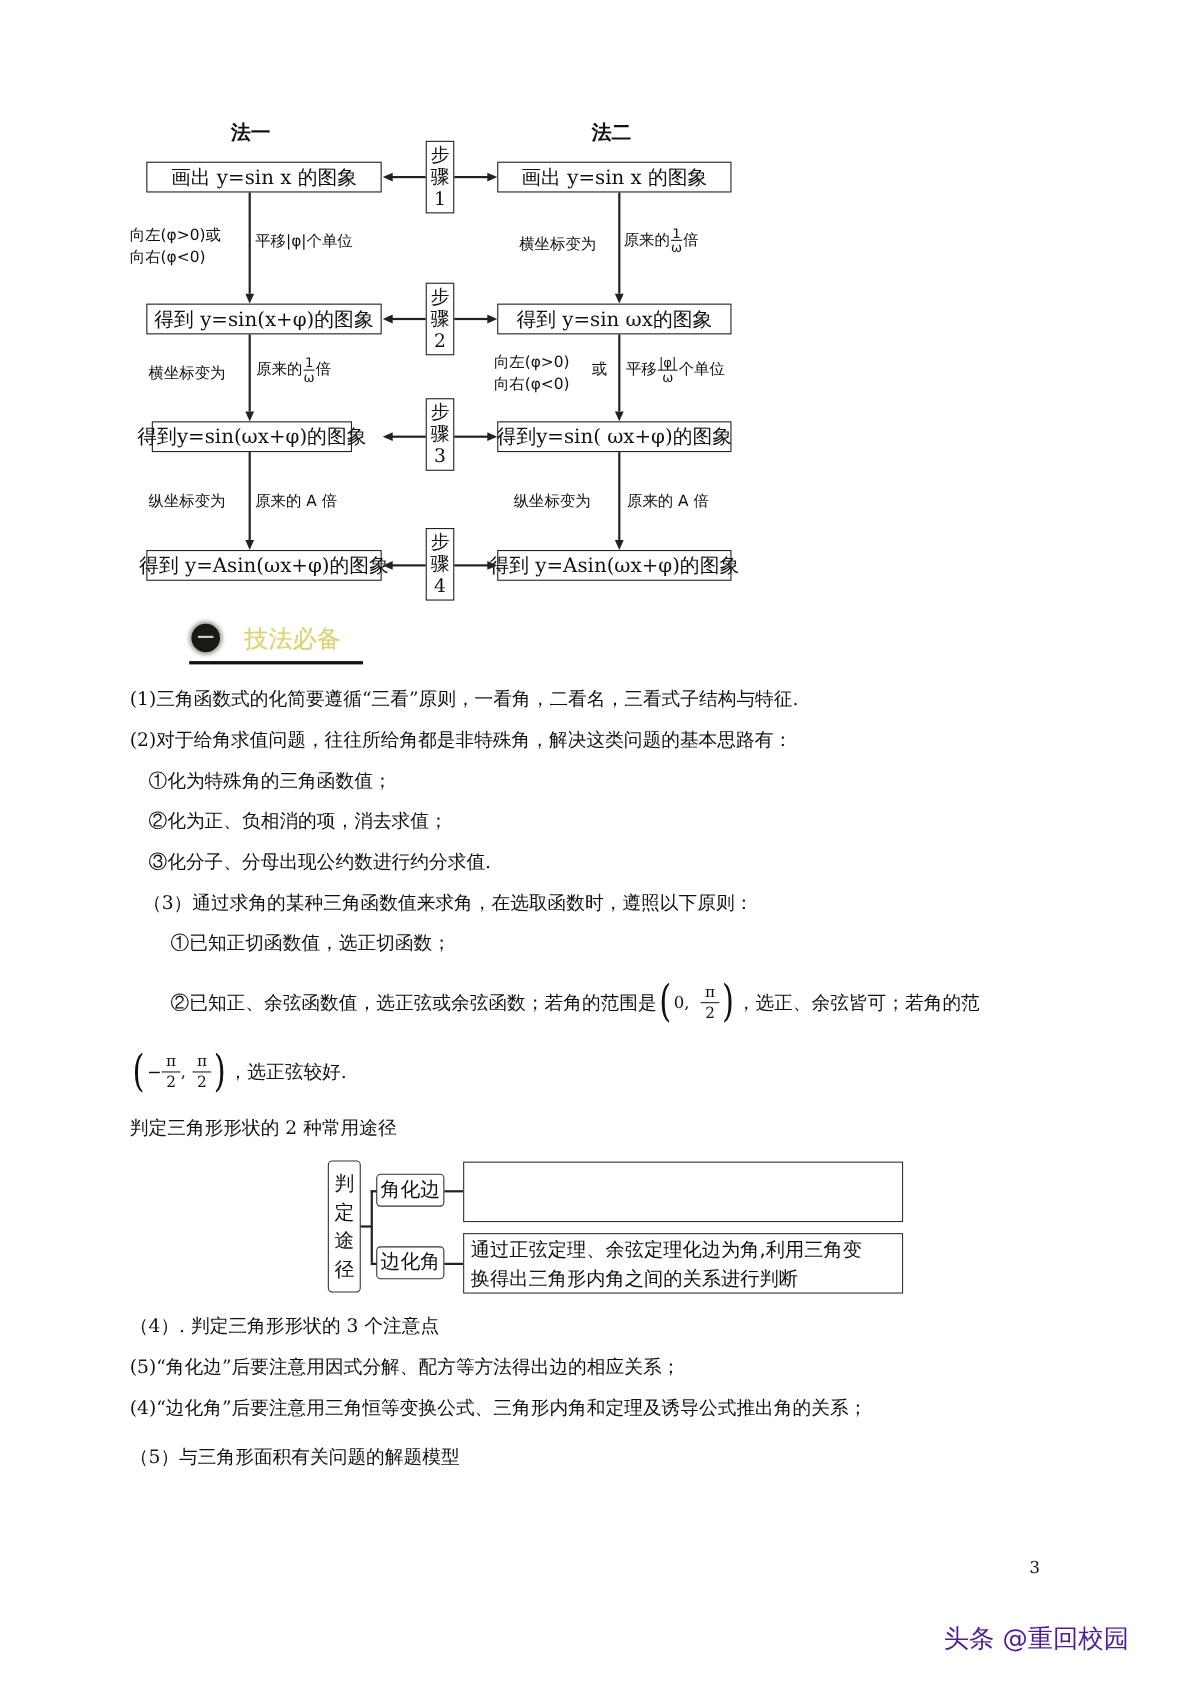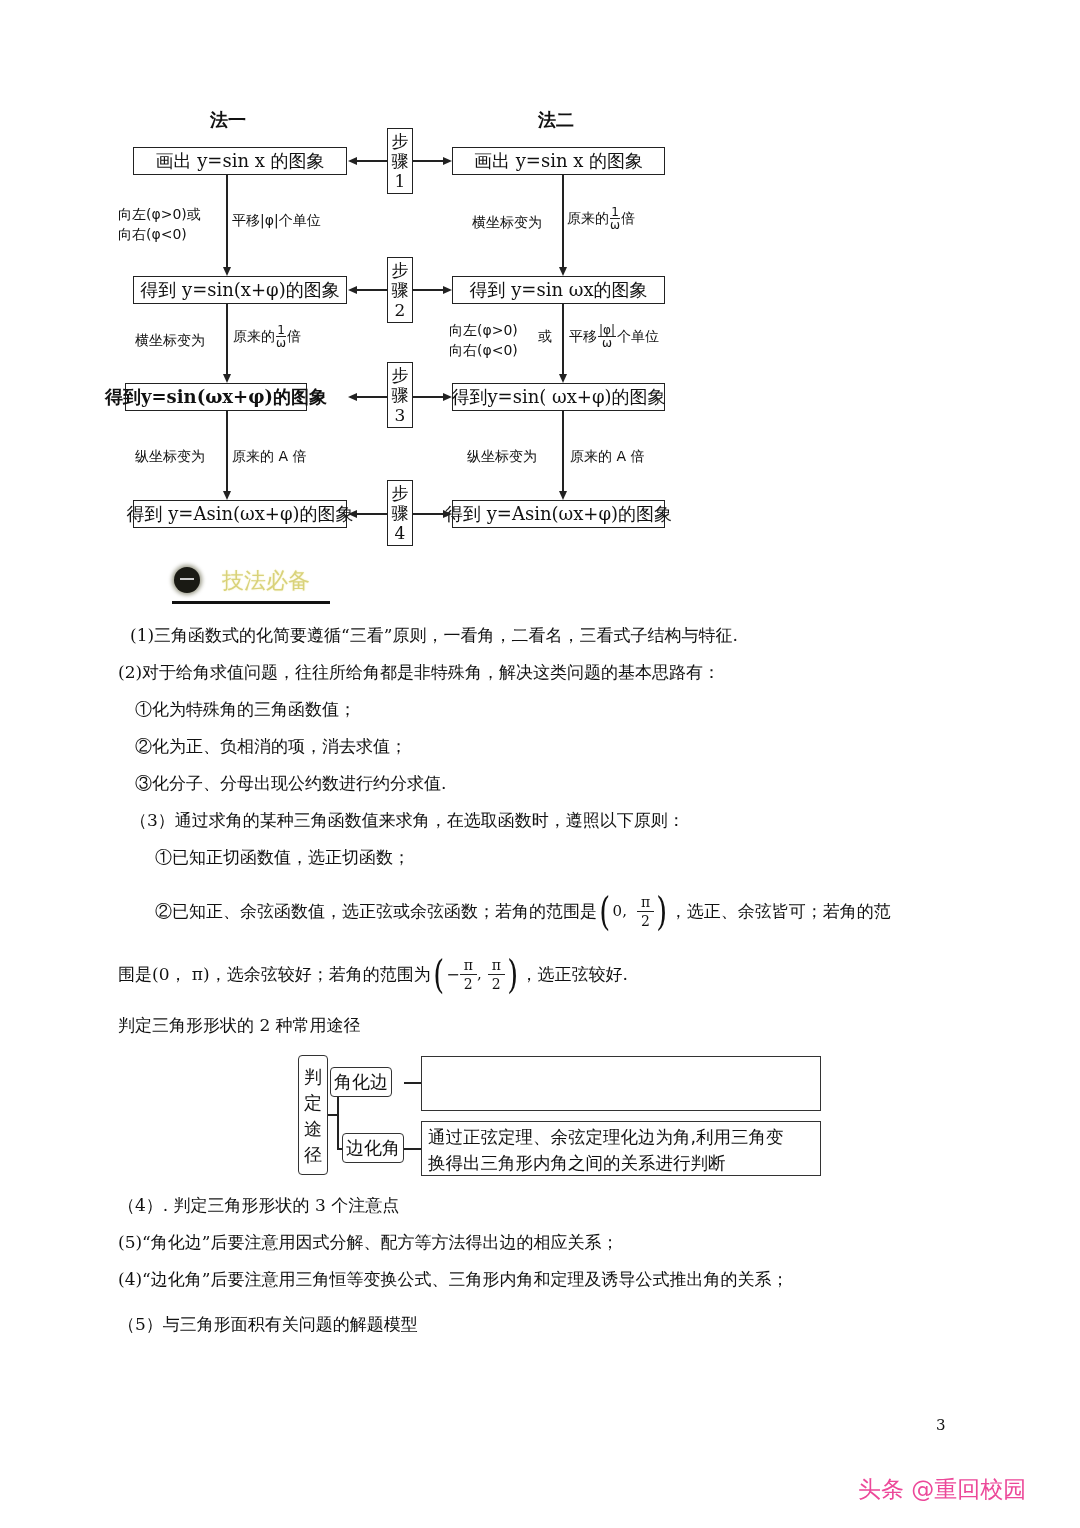--- a/index.html
+++ b/index.html
@@ -31,21 +31,21 @@
 </style>
 </head>
 <body>
 
 <div>
   <div class="abs hdr" style="left:210px;top:108px;">法一</div>
   <div class="abs hdr" style="left:538px;top:108px;">法二</div>
 
   <div class="box" style="left:133px;top:147px;width:214px;height:28px;">画出 y=sin x 的图象</div>
   <div class="box" style="left:133px;top:276px;width:214px;height:28px;">得到 y=sin(x+φ)的图象</div>
-  <div class="box" style="left:125px;top:383px;width:182px;height:28px;font-weight:bold;">得到y=sin(ωx+φ)的图象</div>
+  <div class="box" style="left:138px;top:383px;width:182px;height:28px;">得到y=sin(ωx+φ)的图象</div>
   <div class="box" style="left:133px;top:500px;width:214px;height:28px;">得到 y=Asin(ωx+φ)的图象</div>
 
   <div class="box" style="left:452px;top:147px;width:213px;height:28px;">画出 y=sin x 的图象</div>
   <div class="box" style="left:452px;top:276px;width:213px;height:28px;">得到 y=sin ωx的图象</div>
   <div class="box" style="left:452px;top:383px;width:213px;height:28px;">得到y=sin( ωx+φ)的图象</div>
   <div class="box" style="left:452px;top:500px;width:213px;height:28px;">得到 y=Asin(ωx+φ)的图象</div>
 
   <div class="step" style="left:387px;top:128px;">
     <div>步</div>
     <div>骤</div>
@@ -134,39 +134,38 @@
 </div>
 
 <div>
   <div class="abs" style="left:174px;top:567px;width:26px;height:26px;border-radius:50%;background:#1a1a14;box-shadow:0 0 4px 2px #9a9a88;">
     <div style="position:absolute;left:6px;top:11px;width:14px;height:2px;background:#ccc;"></div>
   </div>
   <div class="abs" style="left:222px;top:566px;font-size:22px;color:#d9d27a;font-family:'DejaVu Sans','Liberation Sans',sans-serif;text-shadow:0 0 2px #f2eeb8;">技法必备</div>
   <div class="abs" style="left:172px;top:601px;width:158px;height:3px;background:#111;"></div>
 </div>
 
-<div class="txt" style="left:118px;top:624px;margin-left:12px;">(1)三角函数式的化简要遵循“三看”原则，一看角，二看名，三看式子结构与特征.</div>
+<div class="txt" style="left:118px;top:624px;">(1)三角函数式的化简要遵循“三看”原则，一看角，二看名，三看式子结构与特征.</div>
 <div class="txt" style="left:118px;top:661px;">(2)对于给角求值问题，往往所给角都是非特殊角，解决这类问题的基本思路有：</div>
 <div class="txt" style="left:135px;top:698px;">①化为特殊角的三角函数值；</div>
 <div class="txt" style="left:135px;top:735px;">②化为正、负相消的项，消去求值；</div>
 <div class="txt" style="left:135px;top:772px;">③化分子、分母出现公约数进行约分求值.</div>
 <div class="txt" style="left:118px;top:809px;margin-left:12px;">（3）通过求角的某种三角函数值来求角，在选取函数时，遵照以下原则：</div>
 <div class="txt" style="left:155px;top:846px;">①已知正切函数值，选正切函数；</div>
 
 <div class="txt" style="left:155px;top:888px;display:flex;align-items:center;height:46px;">
   <span>②已知正、余弦函数值，选正弦或余弦函数；若角的范围是</span>
   <span class="paren">(</span>
   <span style="font-size:15px;">0,</span>
   <span class="pfrac" style="margin-left:10px;"><span class="num">π</span><span class="den">2</span></span>
   <span class="paren">)</span>
   <span>，选正、余弦皆可；若角的范</span>
 </div>
 
 <div class="txt" style="left:118px;top:951px;display:flex;align-items:center;height:46px;">
-  <span>围是(0， π)，选余弦较好；若角的范围为</span>
   <span class="paren">(</span>
   <span style="font-size:16px;">−</span>
   <span class="pfrac"><span class="num">π</span><span class="den">2</span></span>
   <span style="font-size:15px;">,</span>
   <span class="pfrac" style="margin-left:6px;"><span class="num">π</span><span class="den">2</span></span>
   <span class="paren">)</span>
   <span>，选正弦较好.</span>
 </div>
 
 <div class="txt" style="left:118px;top:1014px;">判定三角形形状的 2 种常用途径</div>
@@ -176,33 +175,33 @@
     <div>判</div>
     <div>定</div>
     <div>途</div>
     <div>径</div>
   </div>
   <div class="hline" style="left:328px;top:1114px;width:10px;"></div>
   <div class="vline" style="left:337px;top:1082px;height:66px;"></div>
   <div class="hline" style="left:337px;top:1082px;width:6px;"></div>
   <div class="hline" style="left:337px;top:1148px;width:6px;"></div>
 
-  <div class="rbox" style="left:330px;top:1067px;width:62px;height:30px;text-align:center;line-height:27px;">角化边</div>
+  <div class="rbox" style="left:342px;top:1067px;width:62px;height:30px;text-align:center;line-height:27px;">角化边</div>
   <div class="rbox" style="left:342px;top:1133px;width:62px;height:30px;text-align:center;line-height:27px;">边化角</div>
 
   <div class="hline" style="left:404px;top:1082px;width:18px;"></div>
   <div class="hline" style="left:404px;top:1148px;width:18px;"></div>
 
   <div class="dbox" style="left:421px;top:1056px;width:400px;height:55px;">
   </div>
   <div class="dbox" style="left:421px;top:1121px;width:400px;height:55px;">
     <div>通过正弦定理、余弦定理化边为角,利用三角变</div>
     <div>换得出三角形内角之间的关系进行判断</div>
   </div>
 </div>
 
 <div class="txt" style="left:118px;top:1194px;">（4）. 判定三角形形状的 3 个注意点</div>
 <div class="txt" style="left:118px;top:1231px;">(5)“角化边”后要注意用因式分解、配方等方法得出边的相应关系；</div>
 <div class="txt" style="left:118px;top:1268px;">(4)“边化角”后要注意用三角恒等变换公式、三角形内角和定理及诱导公式推出角的关系；</div>
 <div class="txt" style="left:118px;top:1313px;">（5）与三角形面积有关问题的解题模型</div>
 
 <div class="abs" style="left:936px;top:1416px;font-size:15px;">3</div>
-<div class="abs" style="left:858px;top:1474px;font-size:23px;font-family:'DejaVu Sans','Liberation Sans',sans-serif;color:#ec4899;text-shadow:1px 1px 0 #fff,-1px -1px 0 #fff;">头条 @重回校园</div>
+<div class="abs" style="left:858px;top:1474px;font-size:23px;font-family:'DejaVu Sans','Liberation Sans',sans-serif;color:#4c1d95;text-shadow:1px 1px 0 #fff,-1px -1px 0 #fff;">头条 @重回校园</div>
 
 </body></html>

